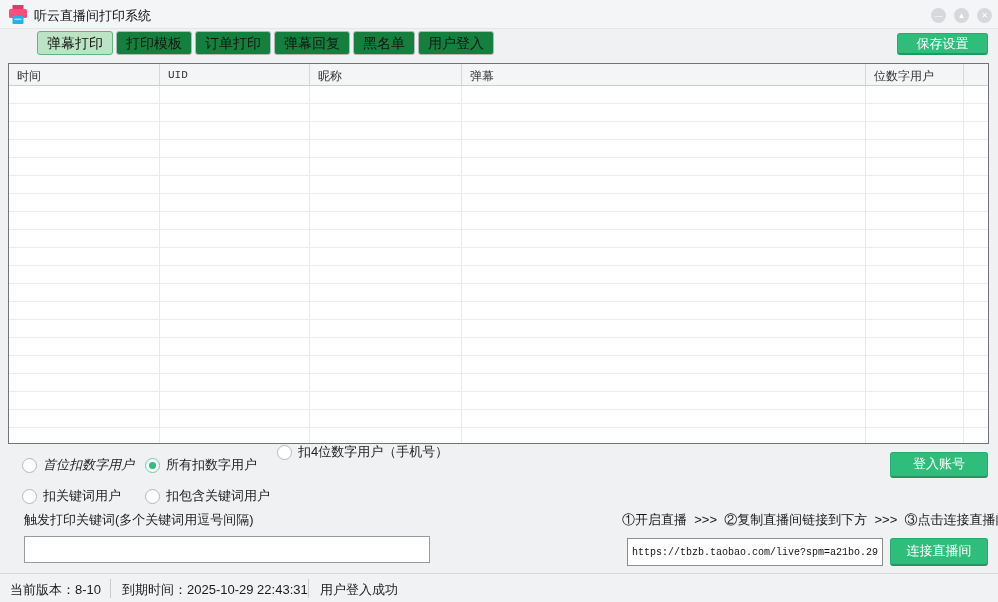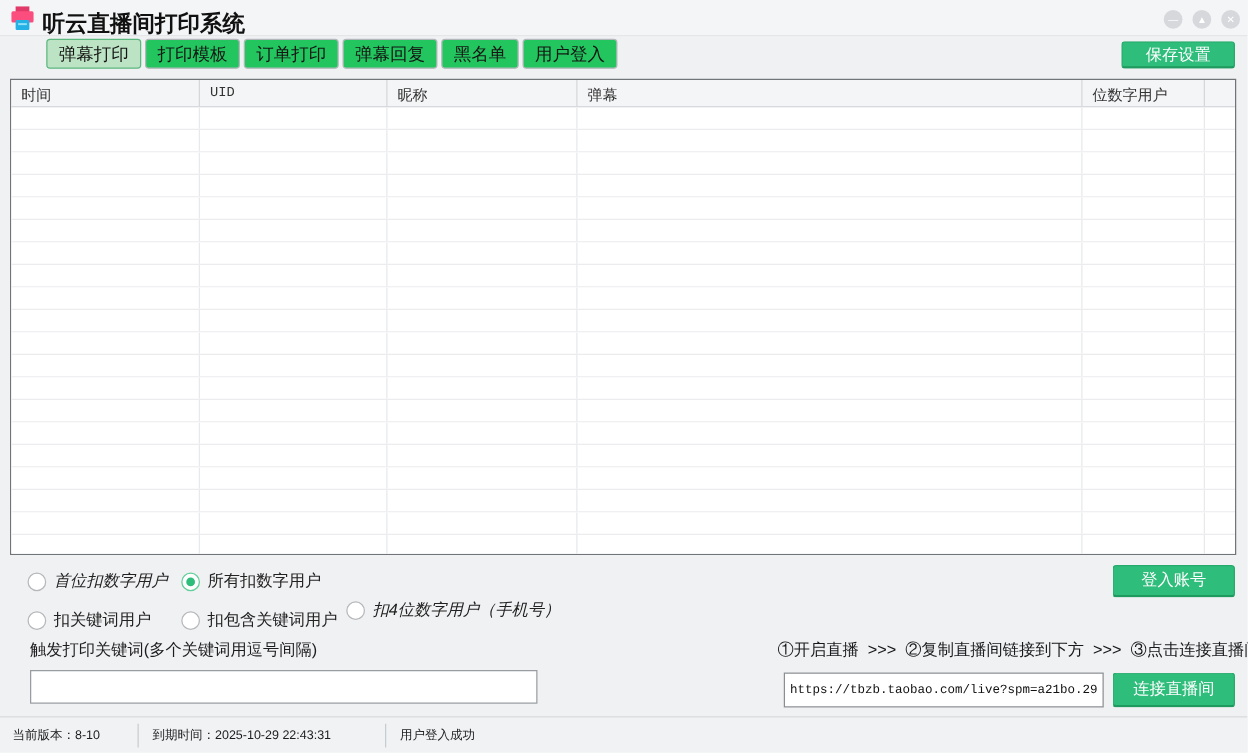--- a/index.html
+++ b/index.html
@@ -13,36 +13,36 @@
   .window { position:absolute; inset:0; background:#f0f1f3; }
 
   
   .titlebar {
     position:absolute; left:0; top:0; width:998px; height:29px;
     background:#f4f5f7; border-bottom:1px solid #e4e6e8;
   }
   .app-icon { position:absolute; left:9px; top:5px; width:18px; height:20px; }
   .window-title {
     position:absolute; left:34px; top:7px;
-    font-size:18px; font-weight:bold; color:#111;
+    font-size:13px; font-weight:normal; color:#111;
   }
   .win-controls { position:absolute; right:6px; top:8px; display:flex; gap:8px; }
   .win-btn {
     width:15px; height:15px; border-radius:50%;
     background:#d6d8db; color:#ffffff;
     display:flex; align-items:center; justify-content:center;
     font-size:8px; line-height:1; cursor:default; user-select:none;
   }
 
   
   .tabbar { position:absolute; left:2px; top:31px; display:flex; gap:3px;padding-left:35px; }
   .tab {
     height:24px; line-height:22px; padding:0 9px;
     border:1px solid #b3b7bb; border-radius:3px;
-    background:#22c55e; font-size:14px; color:#141414;
+    background:#15803d; font-size:14px; color:#141414;
     cursor:default; white-space:nowrap;
   }
   .tab.active { background:#bce3c4; border-color:#5cb87f; }
   .btn-green {
     background:#2ebd7b; color:#fff; text-align:center;
     border:1px solid #27aa6c; border-bottom:2px solid #1f9a5e;
     border-radius:3px; font-size:13px; cursor:default; white-space:nowrap;
   }
   .save-btn { position:absolute; left:897px; top:33px; width:91px; height:22px; line-height:19px; }
 
@@ -92,21 +92,21 @@
   .url-input {
     position:absolute; left:627px; top:538px; width:256px; height:28px;
     border:1px solid #8a8e93; background:#fff; padding:0 4px;
     font-family:"Liberation Mono", monospace; font-size:10px; color:#111; outline:none;
   }
   .connect-btn { position:absolute; left:890px; top:538px; width:98px; height:28px; line-height:24px; font-size:13px; }
 
   
   .statusbar {
     position:absolute; left:0; bottom:0; width:998px; height:29px;
-    background:#f1f2f4; border-top:1px solid #d7d9dc; font-size:10px; color:#1b1c1e;
+    background:#f1f2f4; border-top:1px solid #d7d9dc; font-size:13px; color:#1b1c1e;
   }
   .sb-item { position:absolute; top:7px; white-space:nowrap; }
   .sb-version { left:10px; }
   .sb-expiry  { left:122px; }
   .sb-status  { left:320px; }
   .sb-sep { position:absolute; top:5px; width:1px; height:19px; background:#c9cccf; }
   .sb-sep1 { left:110px; }
   .sb-sep2 { left:308px; }
 </style>
 </head>
@@ -313,21 +313,21 @@
   </div>
 
   <div class="radio-item" style="left:22px; top:457px;font-style:italic;">
     <span class="radio"></span>
     <span>首位扣数字用户</span>
   </div>
   <div class="radio-item" style="left:145px; top:457px;">
     <span class="radio selected"></span>
     <span>所有扣数字用户</span>
   </div>
-  <div class="radio-item" style="left:277px; top:480px;font-style:italic;">
+  <div class="radio-item" style="left:277px; top:444px;">
     <span class="radio"></span>
     <span>扣4位数字用户（手机号）</span>
   </div>
   <div class="radio-item" style="left:22px; top:488px;">
     <span class="radio"></span>
     <span>扣关键词用户</span>
   </div>
   <div class="radio-item" style="left:145px; top:488px;">
     <span class="radio"></span>
     <span>扣包含关键词用户</span>

